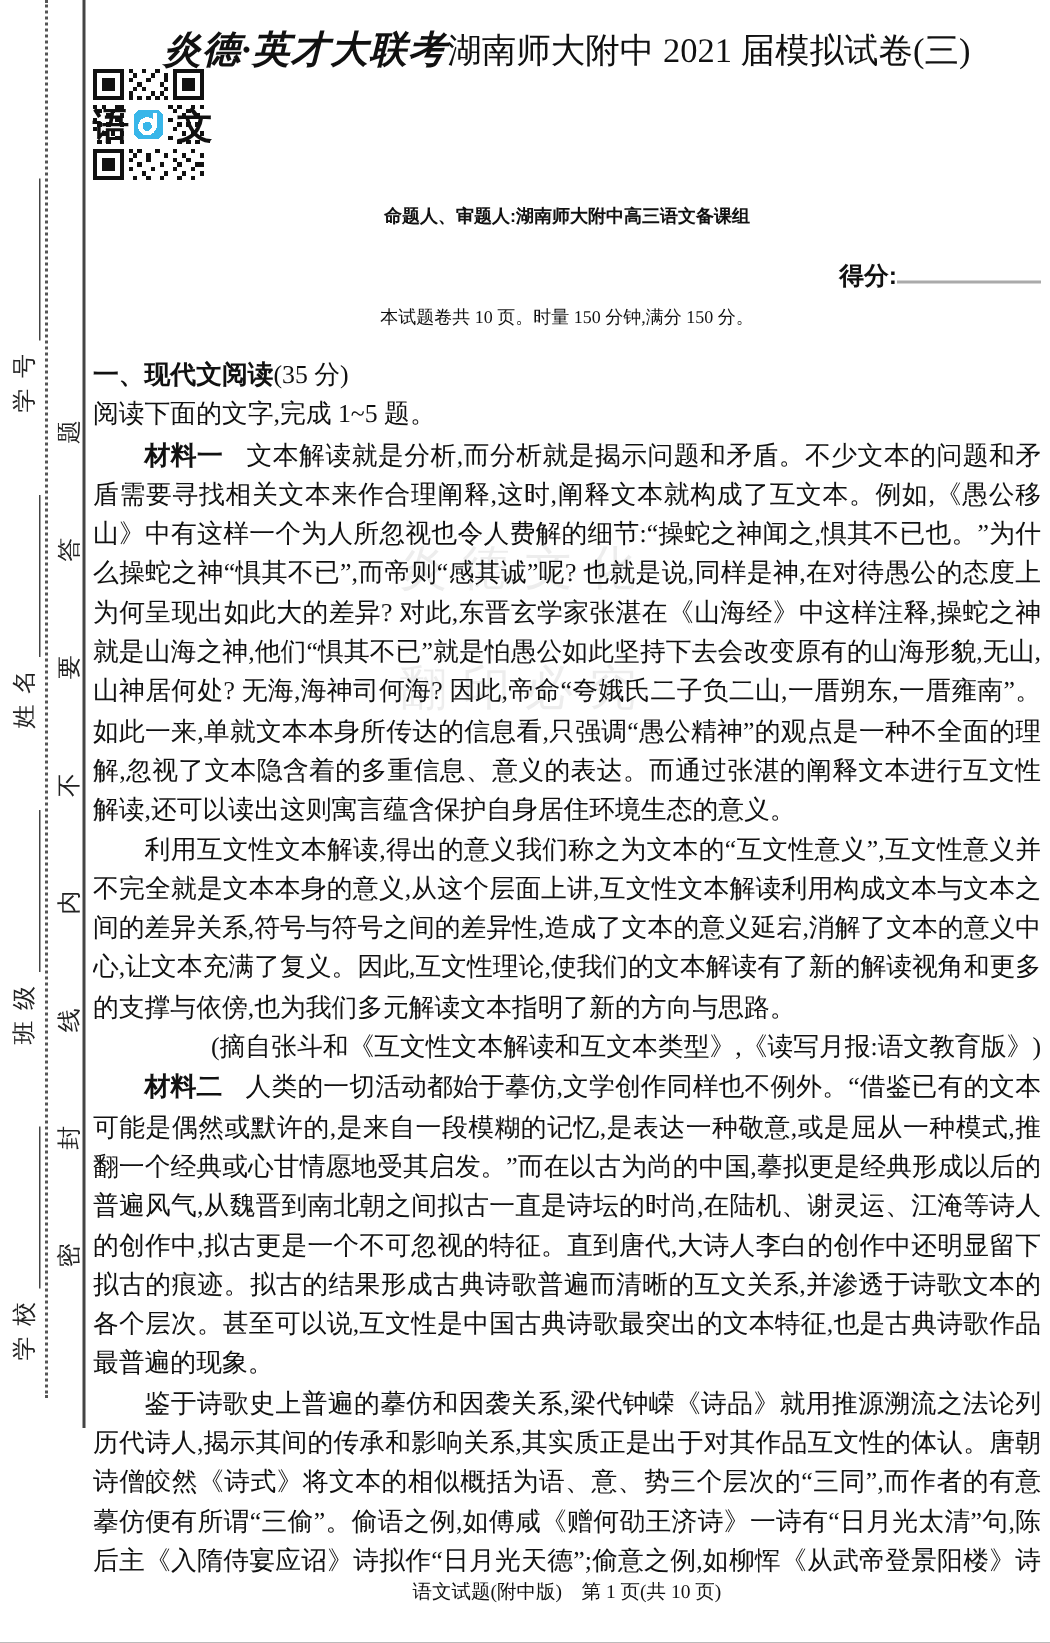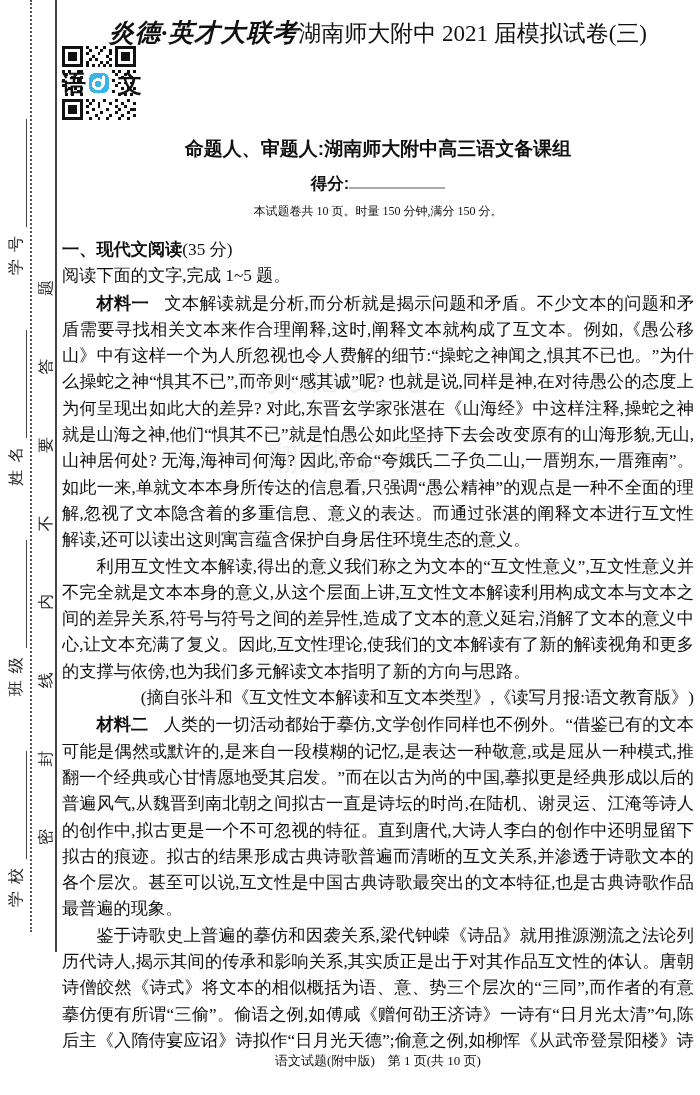--- a/index.html
+++ b/index.html
@@ -51,26 +51,26 @@
 
   .qr{ position:absolute; left:62px; top:46px; width:74px; height:74px; }
 
   .subject-title{
     position:absolute; left:0; top:58px; width:100%;
     text-align:left; font-size:24px; font-weight:bold; letter-spacing:4px;
     font-family:Liberation Sans, sans-serif;
   }
   .committee{
     position:absolute; left:0; top:126px; width:100%;
-    text-align:center; font-size:19px; font-weight:bold;
+    text-align:center; font-size:12px; font-weight:bold;
     font-family:"Liberation Sans","DejaVu Sans",sans-serif;
   }
   .score-row{
     position:absolute; left:0; top:163px; width:100%;
-    text-align:center; font-size:16.5px; font-weight:bold;
+    text-align:right; font-size:16.5px; font-weight:bold;
     font-family:"Liberation Sans","DejaVu Sans",sans-serif;
   }
   .score-blank{ display:inline-block; width:96px; height:14px; border-bottom:2px solid #aaa; }
   .paper-info{
     position:absolute; left:0; top:193px; width:100%;
     text-align:center; font-size:12px;
   }
 
   .body-text{
     position:absolute; left:0; top:226px; width:632px; height:818px; overflow:hidden;

